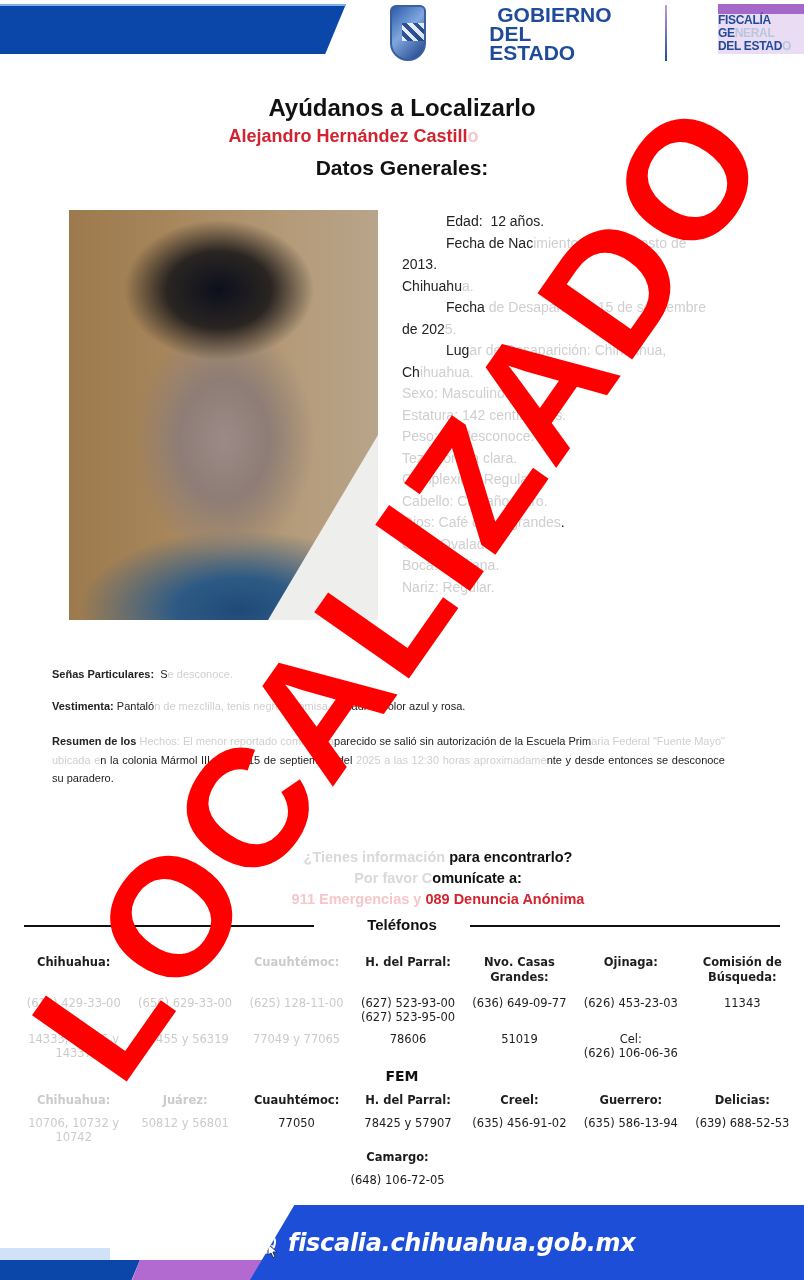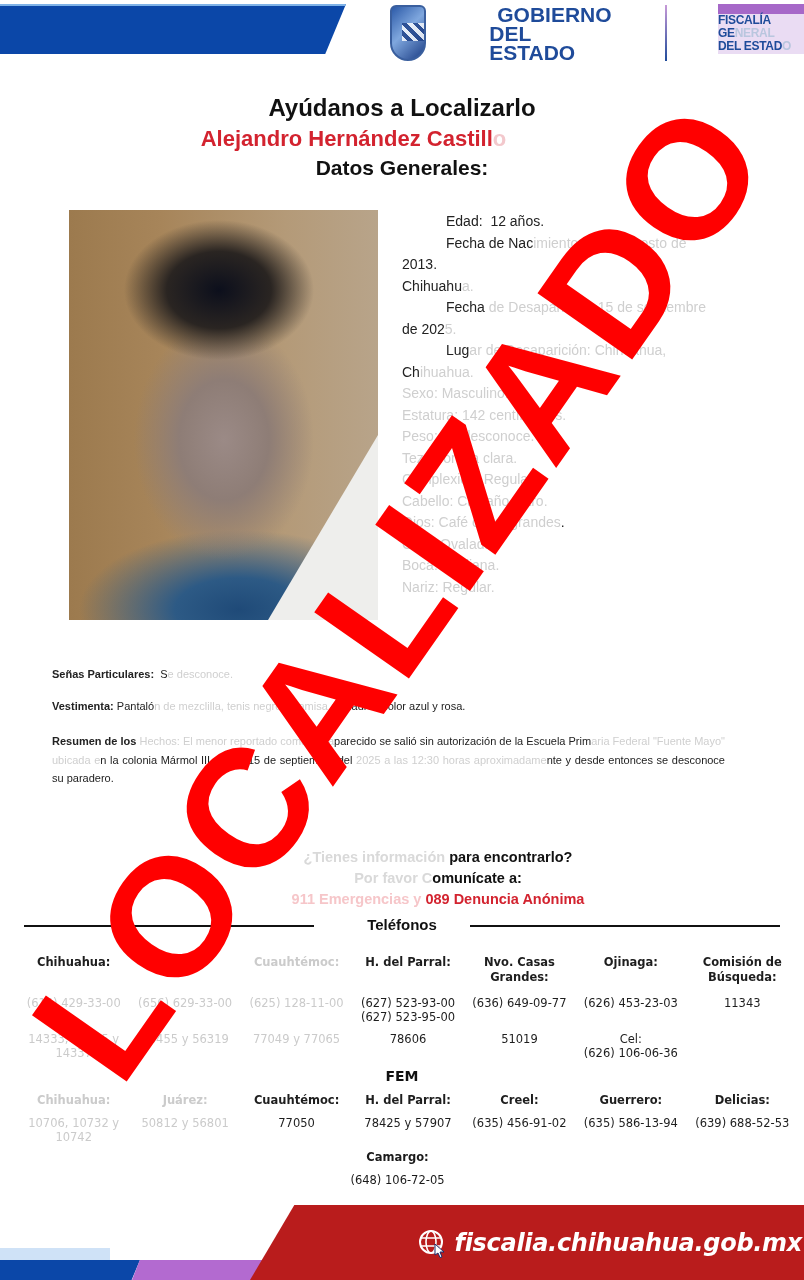--- a/index.html
+++ b/index.html
@@ -27,21 +27,21 @@
     background: repeating-linear-gradient(45deg, #ffffff 0 4px, #1d3f86 4px 8px); opacity: .8;
   }
   .gob { margin-left: 18px; font-family: "Liberation Sans", sans-serif; font-weight: 700; color: #1f4b9a; line-height: 19px; font-size: 21px; }
   .gob .l1 { padding-left: 8px; }
   .divider-v { width: 3px; height: 56px; margin-left: 8px; background: linear-gradient(#c79ad8, #1f4b9a); }
   .fisc { margin-left: 6px; font-family: "Liberation Sans Narrow", "Liberation Sans", sans-serif; font-weight: 700; font-size: 12px; color: #1f4b9a; line-height: 13px; letter-spacing: -0.3px; }
   .fisc .fade { color: #b9c6de; }
 
   
   .title { position: absolute; left: 0; width: 804px; text-align: center; top: 94px; font-size: 24px; font-weight: 700; color: #111; }
-  .name { position: absolute; left: 0; width: 707px; text-align: center; top: 126px; font-size: 22px; font-weight: 700; color: #d3232f; }
+  .name { position: absolute; left: 0; width: 707px; text-align: center; top: 126px; font-size: 18px; font-weight: 700; color: #d3232f; }
   .name .fade { color: #f3c8cc; }
   .subtitle { position: absolute; left: 0; width: 804px; text-align: center; top: 156px; font-size: 21px; font-weight: 700; color: #111; }
 
   
   .photo {
     position: absolute; left: 69px; top: 210px; width: 309px; height: 410px;
     background:
       radial-gradient(ellipse 95px 70px at 150px 80px, #0c0f1c 0%, #2a2522 55%, rgba(90,70,50,0) 100%),
       radial-gradient(ellipse 90px 120px at 155px 230px, #9b8a86 0%, #8e7d76 50%, rgba(140,115,90,0) 100%),
       radial-gradient(ellipse 160px 80px at 170px 400px, #1f4a78 0%, #2d5a85 40%, rgba(60,80,100,0) 100%),
@@ -88,22 +88,22 @@
   .g5 { top: 1116px; }
   .camargo-h { position: absolute; left: 340px; width: 115px; top: 1150px; text-align: center; font-family: "DejaVu Sans", sans-serif; font-weight: 700; font-size: 11.5px; }
   .camargo-v { position: absolute; left: 340px; width: 115px; top: 1173px; text-align: center; font-family: "DejaVu Sans", sans-serif; font-size: 11.5px; }
 
   
   .ft-light { position: absolute; left: 0; top: 1248px; width: 110px; height: 12px; background: #cfe2f7; }
   .ft-blue { position: absolute; left: 0; top: 1260px; width: 140px; height: 20px; background: #0b47a8; clip-path: polygon(0 0, 100% 0, 94% 100%, 0 100%); }
   .ft-purple { position: absolute; left: 132px; top: 1260px; width: 130px; height: 20px; background: #b36ad0; clip-path: polygon(6% 0, 100% 0, 100% 100%, 0 100%); }
   .ft-navy {
     position: absolute; left: 250px; top: 1205px; width: 554px; height: 75px;
-    background: #b91c1c; clip-path: polygon(8% 0, 100% 0, 100% 100%, 0 100%);
-    display: flex; align-items: center; justify-content: flex-end; padding-right: 2px;
+    background: #1d4ed8; clip-path: polygon(8% 0, 100% 0, 100% 100%, 0 100%);
+    display: flex; align-items: center; padding-right: 2px;
   }
   .globe { width: 30px; height: 30px; margin-right: 8px; }
   .url { color: #ffffff; font-family: "DejaVu Sans", sans-serif; font-style: italic; font-weight: 700; font-size: 24px; letter-spacing: -0.3px; }
 
   
   .stamp {
     position: absolute; left: 400px; top: 590px; width: 0; height: 0;
   }
   .stamp span {
     position: absolute; left: 0; top: 0;

